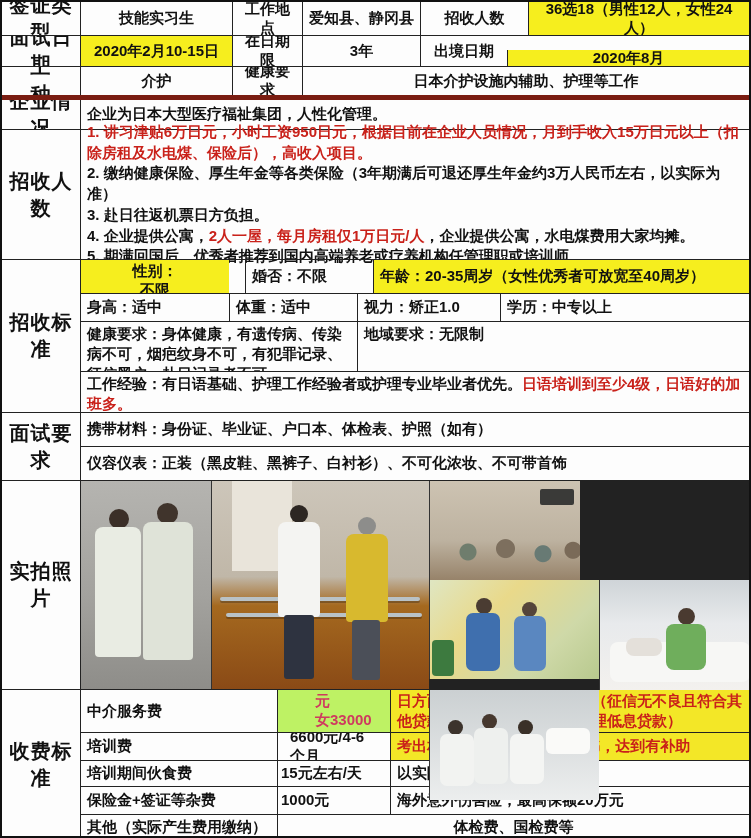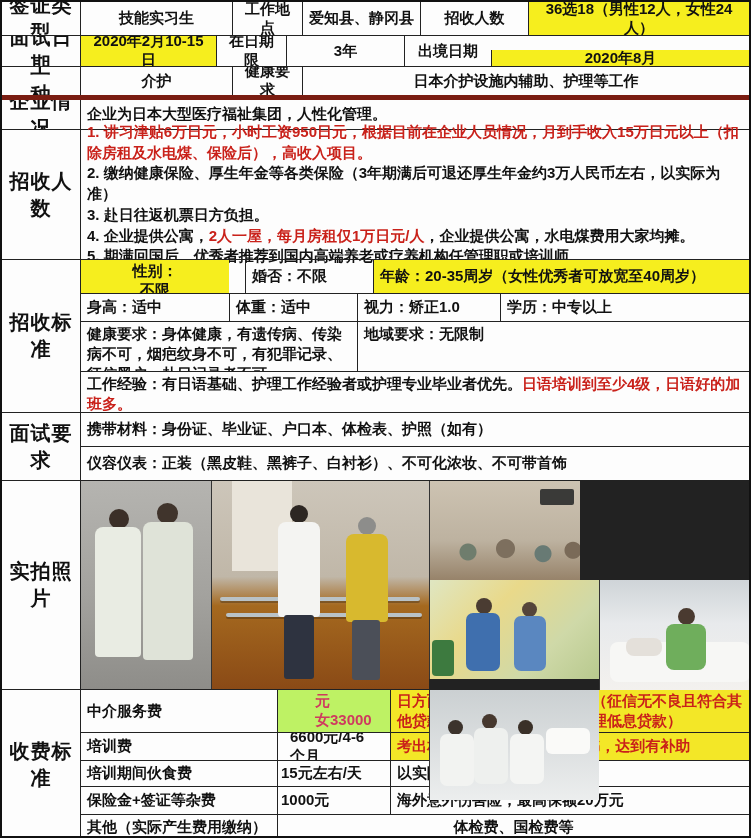--- a/index.html
+++ b/index.html
@@ -53,21 +53,21 @@
     <div class="cell lab">签证类型</div>
     <div class="cell bl ctr" style="width:152px;">技能实习生</div>
     <div class="cell bl ctr" style="width:70px;">工作地点</div>
     <div class="cell bl ctr" style="width:118px;padding:2px 2px;">爱知县、静冈县</div>
     <div class="cell bl ctr" style="width:108px;">招收人数</div>
     <div class="cell bl ctr hl" style="flex:1;">36选18（男性12人，女性24人）</div>
   </div>
 
   <div class="row bt" style="height:31px;">
     <div class="cell lab">面试日期</div>
-    <div class="cell bl ctr hl" style="width:136px;">2020年2月10-15日</div>
+    <div class="cell bl ctr hl" style="width:152px;">2020年2月10-15日</div>
     <div class="cell bl ctr" style="width:70px;font-family:Liberation Mono, monospace;">在日期限</div>
     <div class="cell bl ctr" style="width:118px;">3年</div>
     <div class="cell bl ctr" style="width:87px;">出境日期</div>
     <div class="cell bl ctr hl" style="flex:1;margin-top:14px;">2020年8月</div>
   </div>
 
   <div class="row bt" style="height:29px;">
     <div class="cell lab">工　　种</div>
     <div class="cell bl ctr" style="width:152px;">介护</div>
     <div class="cell bl ctr" style="width:70px;">健康要求</div>

